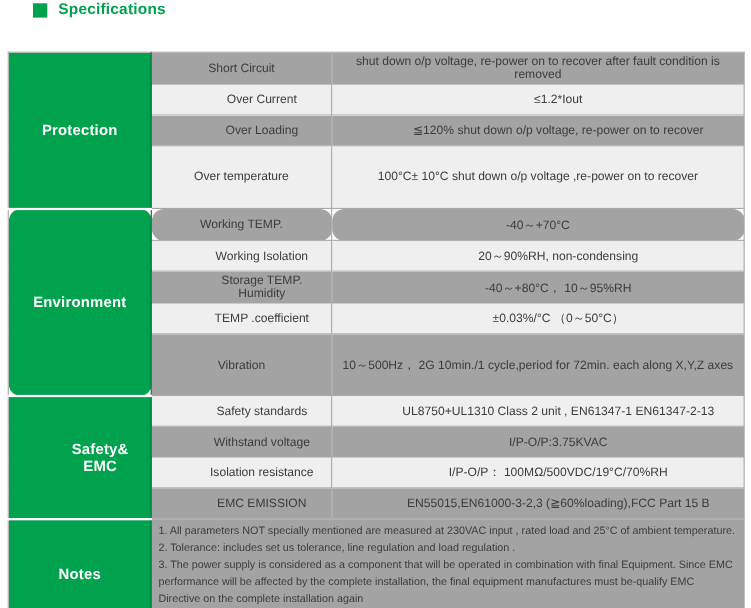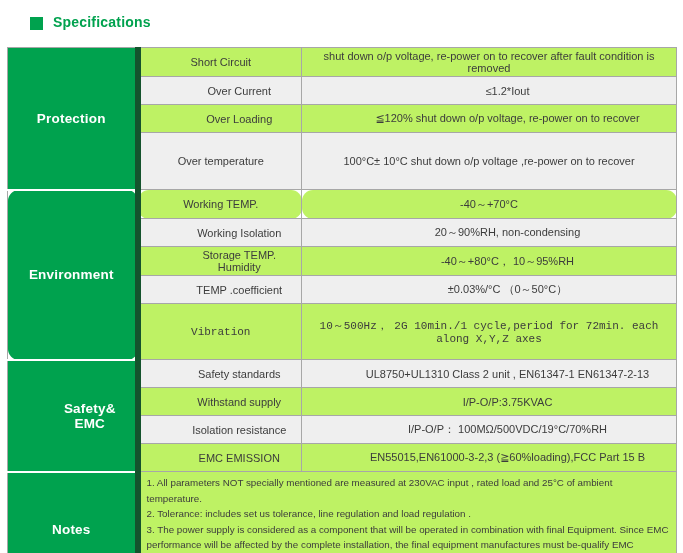--- a/index.html
+++ b/index.html
@@ -11,21 +11,21 @@
     font-family: "Liberation Sans", "DejaVu Sans", sans-serif;
     position: relative;
     overflow: hidden;
   }
   .page { position: absolute; top: 0; left: 0; width: 683px; height: 553px; }
 
   
   .hdr {
     position: absolute;
     left: 30px;
-    top: 14px;
+    top: 0;
     display: flex;
     align-items: flex-end;
     gap: 10px;
   }
   .hdr .sq {
     width: 13px;
     height: 13px;
     background: #00a24e;
     display: inline-block;
   }
@@ -51,41 +51,41 @@
   col.c2 { width: 164px; }
   col.c3 { width: 375px; }
 
   td {
     border: 1px solid #a7a7a7;
     font-size: 11px;
     color: #3c3c3c;
     text-align: center;
     vertical-align: middle;
     padding: 2px 4px;
-    background: #bef264;
+    background: #a3a3a3;
     overflow: hidden;
   }
   tr.alt td.lbl, tr.alt td.val { background: #efefef; }
 
   td.g {
     background: #00a24e;
     color: #ffffff;
     font-weight: bold;
     font-size: 13.5px;
     border: none;
-    border-right: 6px solid #14532d;
+    border-right: 1px solid #14532d;
     letter-spacing: 0.2px;
   }
   td.g.sep { border-top: 2px solid #ffffff; margin-left: 17px; }
 
   tr.h26 td { height: 22px; }
   tr.h27 td { height: 23px; padding-left: 41px; }
   tr.h28 td { height: 24px; border-radius: 11px; }
   tr.h56 td { height: 52px; margin-top: 19px; }
-  tr.h55 td { height: 51px; font-family: Liberation Mono, monospace; }
+  tr.h55 td { height: 51px; }
   tr.hnotes td { height: 92px; }
 
   td.notes {
     text-align: left;
     vertical-align: middle;
     padding: 3px 6px;
     font-size: 9.8px;
     color: #3c3c3c;
   }
   td.notes .nline { line-height: 15.5px; }
@@ -147,21 +147,21 @@
       <td class="lbl">Vibration</td>
       <td class="val">10～500Hz， 2G 10min./1 cycle,period for 72min. each along X,Y,Z axes</td>
     </tr>
 
     <tr class="h27 alt">
       <td class="g sep" rowspan="4">Safety&amp; EMC</td>
       <td class="lbl">Safety standards</td>
       <td class="val">UL8750+UL1310 Class 2 unit , EN61347-1 EN61347-2-13</td>
     </tr>
     <tr class="h27">
-      <td class="lbl">Withstand supply</td>
+      <td class="lbl">Withstand voltage</td>
       <td class="val">I/P-O/P:3.75KVAC</td>
     </tr>
     <tr class="h27 alt">
       <td class="lbl">Isolation resistance</td>
       <td class="val">I/P-O/P：  100MΩ/500VDC/19°C/70%RH</td>
     </tr>
     <tr class="h27">
       <td class="lbl">EMC EMISSION</td>
       <td class="val">EN55015,EN61000-3-2,3 (≧60%loading),FCC Part 15 B</td>
     </tr>

